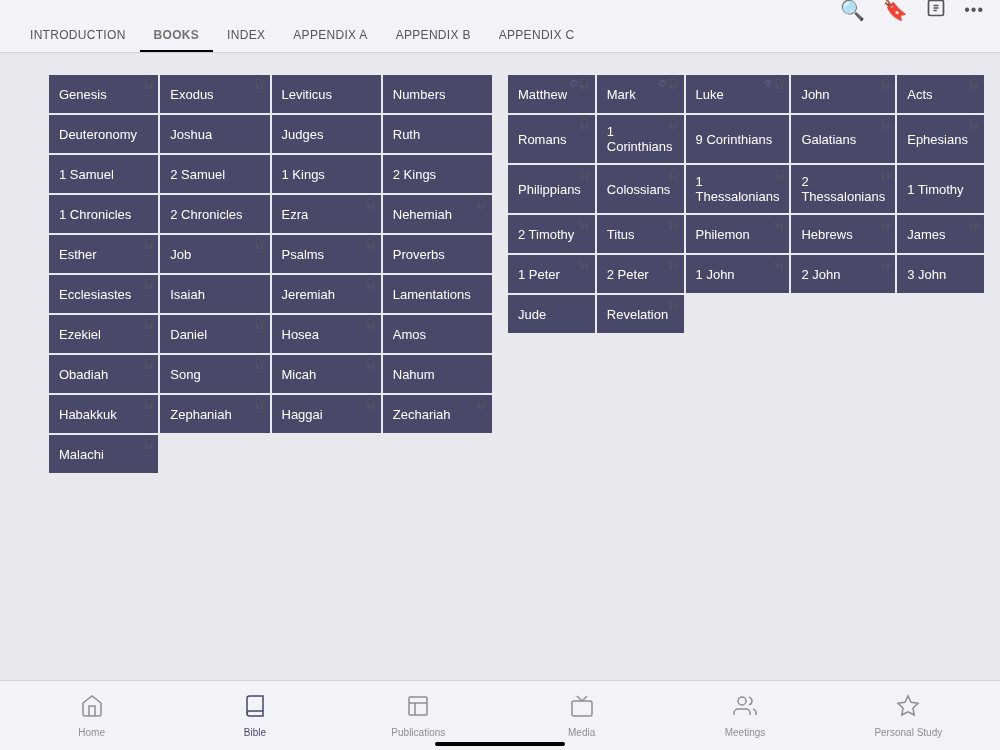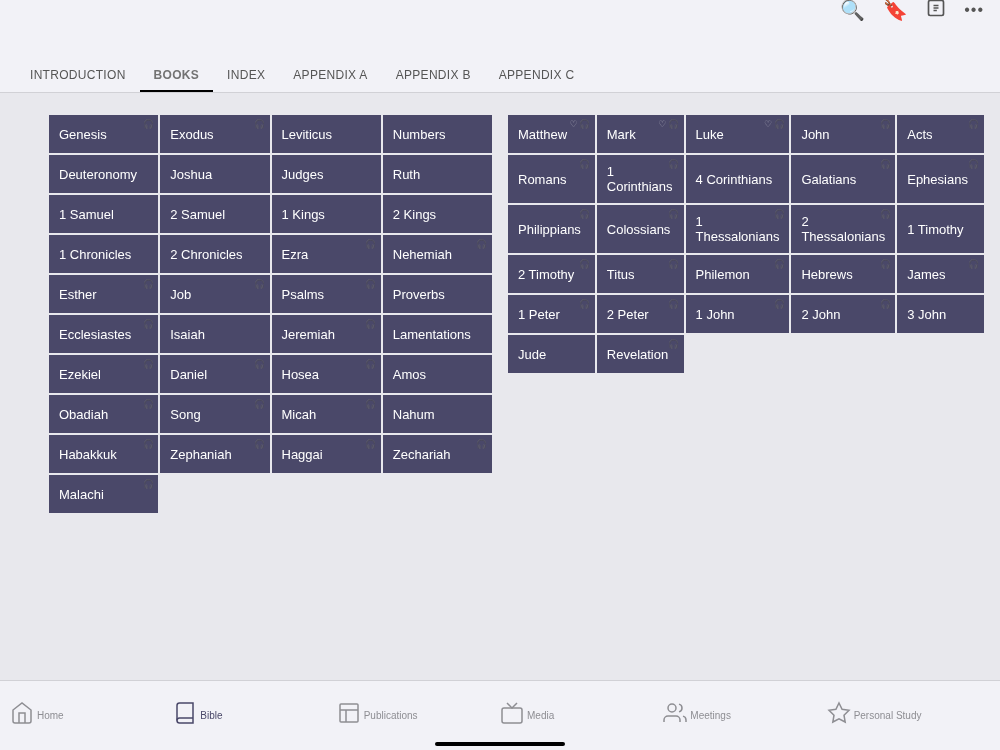--- a/index.html
+++ b/index.html
@@ -57,21 +57,20 @@
     }
     .nav-tab {
       font-size: 12px;
       font-weight: 500;
       color: #555;
       padding: 6px 14px 8px;
       cursor: pointer;
       text-transform: uppercase;
       letter-spacing: 0.3px;
       border-bottom: 2px solid transparent;
-      margin-top: 40px;
     }
     .nav-tab.active {
       color: #737373;
       border-bottom: 2px solid #000;
       font-weight: 700;
     }
 
     
     .main-content {
       flex: 1;
@@ -138,21 +137,21 @@
       border-top: 1px solid #d1d1d6;
       height: 70px;
       display: flex;
       align-items: center;
       justify-content: space-around;
       padding: 0 10px;
     }
 
     .bottom-nav-item {
       display: flex;
-      flex-direction: row;
+      flex-direction: column;
       align-items: center;
       gap: 3px;
       cursor: pointer;
       flex: 1;
     }
 
     .bottom-nav-icon {
       font-size: 22px;
       color: #8e8e93;
     }
@@ -448,21 +447,21 @@
               <span class="cell-icon-sm">🎧</span>
             </div>
           </div>
           <div class="book-cell">
             <span class="book-name">1 Corinthians</span>
             <div class="cell-icons">
               <span class="cell-icon-sm">🎧</span>
             </div>
           </div>
           <div class="book-cell">
-            <span class="book-name">4 Corinthians</span>
+            <span class="book-name">9 Corinthians</span>
           </div>
           <div class="book-cell">
             <span class="book-name">Galatians</span>
             <div class="cell-icons">
               <span class="cell-icon-sm">🎧</span>
             </div>
           </div>
           <div class="book-cell">
             <span class="book-name">Ephesians</span>
             <div class="cell-icons">

